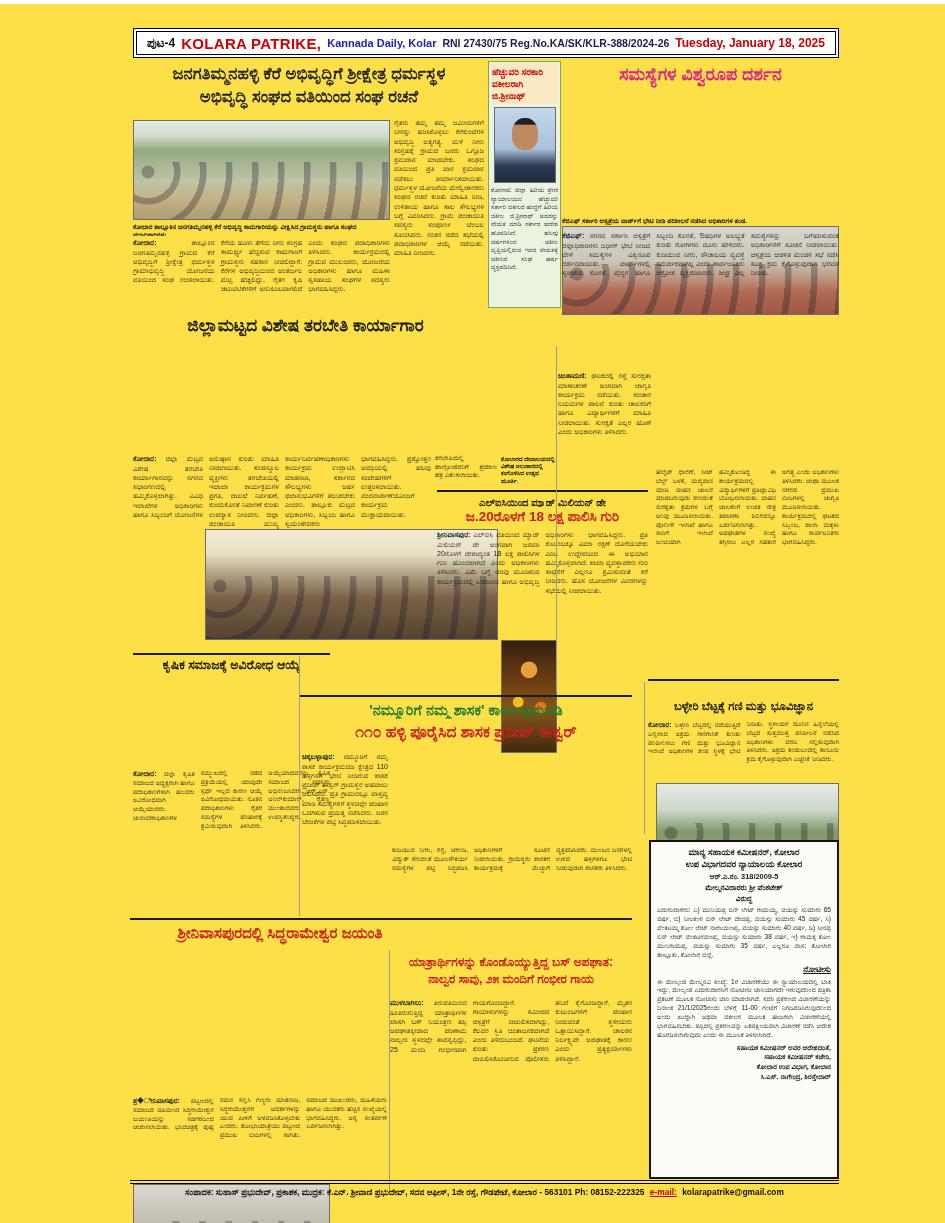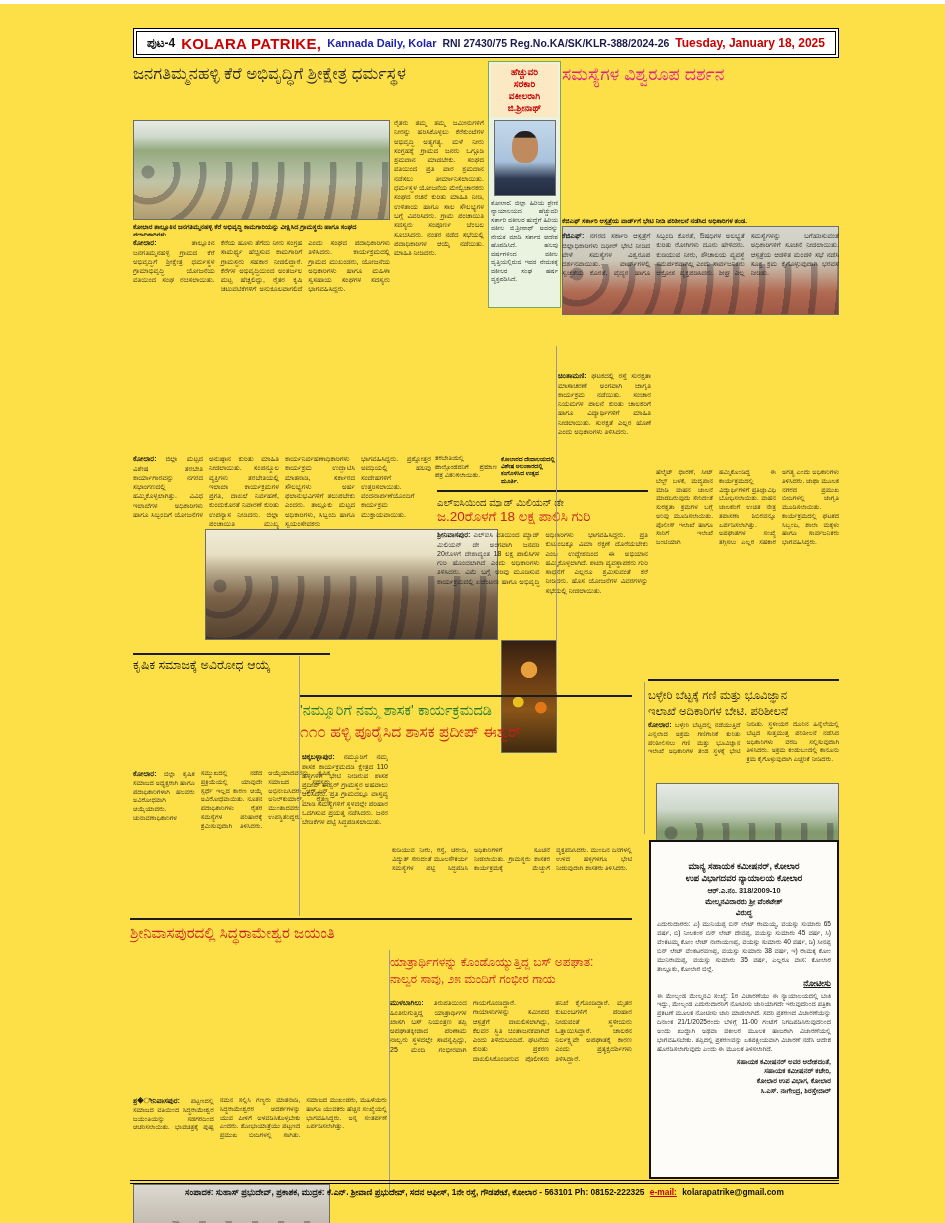--- a/index.html
+++ b/index.html
@@ -1,57 +1,57 @@
 <!DOCTYPE html>
 <html><head>
 <meta charset="utf-8">
 <style>
   *{margin:0;padding:0;box-sizing:border-box}
   html,body{background:#ffffff}
   body{font-family:"Liberation Sans","DejaVu Sans",sans-serif;color:#1a1a1a}
   .page{position:relative;width:945px;height:1223px;background:#fde047;margin:4px auto;overflow:hidden}
   .abs{position:absolute}
-  .hl{font-weight:normal;line-height:1.4;overflow:hidden}
+  .hl{font-weight:bold;text-align:center;line-height:1.4;overflow:hidden}
   .bt{font-size:7px;line-height:1.33;text-align:justify;color:#1d1d1d;column-gap:6px;overflow:hidden}
   .bt b{font-size:7.2px}
   .c2{column-count:2}.c3{column-count:3}.c4{column-count:4}
   .cap{font-size:6.6px;font-weight:bold;line-height:1.2;color:#111;overflow:hidden}
   .ph{border:1px solid #6d6d6d;position:relative;overflow:hidden}
   .figs{position:absolute;left:0;right:0;bottom:0;height:58%;
         background:repeating-radial-gradient(circle at 14px 10px, rgba(28,26,38,.48) 0 6px, rgba(0,0,0,0) 7px 26px);
         opacity:.65}
   .vr{width:1px;background:#999}
   .topline{border-top:2px solid #1c1c1c}
   
   .mh{display:flex;align-items:center;justify-content:space-between;padding:2px 10px;
       border:4px double #000;background:#fff;white-space:nowrap}
   .mh .pg{font-weight:bold;font-size:12px;color:#111}
   .mh .nm{font-weight:bold;font-size:15px;color:#cc0000;letter-spacing:.3px}
   .mh .dl{font-weight:bold;font-size:11px;color:#2222aa}
   .mh .rg{font-weight:bold;font-size:10.5px;color:#1b1b4d}
   .mh .dt{font-weight:bold;font-size:12px;color:#cc0000}
   
   .pbox{background:#eaf3e0;border:1px solid #7fa45c;padding:2px;overflow:hidden}
-  .pbox .hd{background:#fbe9c4;color:#c40000;font-weight:bold;font-size:9px;line-height:1.35;text-align:center;padding:2px 12px}
+  .pbox .hd{background:#fbe9c4;color:#c40000;font-weight:bold;font-size:9px;line-height:1.35;text-align:left;padding:2px 1px}
   .pbox .bt{font-size:6.4px;margin-top:3px}
   .face{width:26px;height:32px;margin:10px auto 0;border-radius:46% 46% 42% 42%;
         background:linear-gradient(180deg,#23211f 0 20%,#c08a5f 21%)}
   
   #ph-a1{background:linear-gradient(180deg,#e6ebe3 0,#cfdacb 16%,#93a97d 30%,#aab896 46%,#bfc4a6 62%,#c4b285 80%,#ae9d72 100%)}
   #ph-prof{background:linear-gradient(180deg,#c2d7ea 0,#a9c2db 55%,#2e3a52 78%,#222c40 100%)}
   #ph-a2{background:linear-gradient(180deg,#d6d6cd 0,#ccc8b8 38%,#c0a08c 55%,#b06a52 75%,#9e5844 100%)}
   #ph-a3{background:linear-gradient(180deg,#f0ebd6 0,#e8e0c4 22%,#b7a98c 38%,#7a6248 62%,#55412f 100%)}
   #ph-deity{background:radial-gradient(circle at 50% 26%,#e8a03a 0 9%,rgba(0,0,0,0) 10%),
             radial-gradient(circle at 30% 55%,#e8c020 0 7%,rgba(0,0,0,0) 8%),
             radial-gradient(circle at 72% 60%,#e07818 0 7%,rgba(0,0,0,0) 8%),
             linear-gradient(180deg,#35200f 0,#6b3d14 35%,#8a5518 62%,#402a10 100%)}
   #ph-a4{background:linear-gradient(180deg,#e6eae6 0,#cdd8ca 28%,#82996c 52%,#93a17e 74%,#a3ab8c 100%)}
   #ph-a6{background:linear-gradient(180deg,#dcd8d0 0,#c2bcb0 45%,#968e80 100%)}
   
-  .notice{border:2px solid #111;background:#fdfcf8;padding:19px 6px;overflow:hidden}
+  .notice{border:2px solid #111;background:#fdfcf8;padding:5px 6px;overflow:hidden}
   .notice .t1{font-weight:bold;font-size:8.6px;text-align:center;line-height:1.35}
   .notice .t2{font-size:7.4px;text-align:center;font-weight:bold;margin-top:2px}
   .notice .sm{font-size:6.6px;line-height:1.35;text-align:justify;margin-top:3px}
   .notice .sub{font-weight:bold;font-size:8.4px;text-align:right;margin-top:4px;text-decoration:underline}
   .notice .sg{font-size:6.9px;font-weight:bold;text-align:right;margin-top:3px;line-height:1.4}
   
   .foot{border-top:4px double #000;padding-top:3px;text-align:center;font-size:8.4px;font-weight:bold;color:#111;white-space:nowrap;overflow:hidden}
   .foot .em{color:#c40000;text-decoration:underline;margin:0 3px}
   .foot .ad{color:#111}
 </style>
@@ -63,20 +63,21 @@
   <div class="abs mh" style="left:133px;top:24px;width:706px;height:30px">
     <span class="pg">ಪುಟ-4</span>
     <span class="nm">KOLARA PATRIKE,</span>
     <span class="dl">Kannada Daily, Kolar</span>
     <span class="rg">RNI 27430/75 Reg.No.KA/SK/KLR-388/2024-26</span>
     <span class="dt">Tuesday, January 18, 2025</span>
   </div>
 
   <div class="abs hl" style="left:133px;top:58px;width:352px;height:52px;font-size:16.5px;color:#252525">
     <div>ಜನಗತಿಮ್ಮನಹಳ್ಳಿ ಕೆರೆ ಅಭಿವೃದ್ಧಿಗೆ ಶ್ರೀಕ್ಷೇತ್ರ ಧರ್ಮಸ್ಥಳ</div>
+    <div>ಅಭಿವೃದ್ಧಿ ಸಂಘದ ವತಿಯಿಂದ ಸಂಘ ರಚನೆ</div>
   </div>
   <div class="abs ph" id="ph-a1" style="left:133px;top:116px;width:257px;height:100px">
       <div class="figs"></div>
     </div>
   <div class="abs cap" style="left:133px;top:219px;width:257px;height:13px">ಕೋಲಾರ ತಾಲ್ಲೂಕಿನ ಜನಗತಿಮ್ಮನಹಳ್ಳಿ ಕೆರೆ ಅಭಿವೃದ್ಧಿ ಕಾಮಗಾರಿಯನ್ನು ವೀಕ್ಷಿಸಿದ ಗ್ರಾಮಸ್ಥರು ಹಾಗೂ ಸಂಘದ ಪದಾಧಿಕಾರಿಗಳು.</div>
   <div class="abs bt c3" style="left:133px;top:234px;width:257px;height:72px">
     <b>ಕೋಲಾರ:</b> <span>ತಾಲ್ಲೂಕಿನ ಜನಗತಿಮ್ಮನಹಳ್ಳಿ ಗ್ರಾಮದ ಕೆರೆ ಅಭಿವೃದ್ಧಿಗೆ ಶ್ರೀಕ್ಷೇತ್ರ ಧರ್ಮಸ್ಥಳ ಗ್ರಾಮಾಭಿವೃದ್ಧಿ ಯೋಜನೆಯ ವತಿಯಿಂದ ಸಂಘ ರಚಿಸಲಾಯಿತು. ಕೆರೆಯ ಹೂಳು ತೆಗೆದು ನೀರು ಸಂಗ್ರಹ ಸಾಮರ್ಥ್ಯ ಹೆಚ್ಚಿಸುವ ಕಾಮಗಾರಿಗೆ ಗ್ರಾಮಸ್ಥರು ಸಹಕಾರ ನೀಡಲಿದ್ದಾರೆ. ಕೆರೆಗಳ ಅಭಿವೃದ್ಧಿಯಿಂದ ಅಂತರ್ಜಲ ಮಟ್ಟ ಹೆಚ್ಚಲಿದ್ದು, ರೈತರ ಕೃಷಿ ಚಟುವಟಿಕೆಗಳಿಗೆ ಅನುಕೂಲವಾಗಲಿದೆ ಎಂದು ಸಂಘದ ಪದಾಧಿಕಾರಿಗಳು ತಿಳಿಸಿದರು. ಕಾರ್ಯಕ್ರಮದಲ್ಲಿ ಗ್ರಾಮದ ಮುಖಂಡರು, ಯೋಜನೆಯ ಅಧಿಕಾರಿಗಳು ಹಾಗೂ ಮಹಿಳಾ ಸ್ವಸಹಾಯ ಸಂಘಗಳ ಸದಸ್ಯರು ಭಾಗವಹಿಸಿದ್ದರು.</span>
   </div>
   <div class="abs bt" style="left:394px;top:114px;width:90px;height:192px">ರೈತರು ತಮ್ಮ ತಮ್ಮ ಜಮೀನುಗಳಿಗೆ ನೀರನ್ನು ಹರಿಸಿಕೊಳ್ಳಲು ಕೆರೆಕುಂಟೆಗಳ ಅಭಿವೃದ್ಧಿ ಅತ್ಯಗತ್ಯ. ಮಳೆ ನೀರು ಸಂಗ್ರಹಕ್ಕೆ ಗ್ರಾಮದ ಜನರು ಒಗ್ಗೂಡಿ ಶ್ರಮದಾನ ಮಾಡಬೇಕು. ಸಂಘದ ವತಿಯಿಂದ ಪ್ರತಿ ವಾರ ಶ್ರಮದಾನ ನಡೆಸಲು ತೀರ್ಮಾನಿಸಲಾಯಿತು. ಧರ್ಮಸ್ಥಳ ಯೋಜನೆಯ ಮೇಲ್ವಿಚಾರಕರು ಸಂಘದ ರಚನೆ ಕುರಿತು ಮಾಹಿತಿ ನೀಡಿ, ಉಳಿತಾಯ ಹಾಗೂ ಸಾಲ ಸೌಲಭ್ಯಗಳ ಬಗ್ಗೆ ವಿವರಿಸಿದರು. ಗ್ರಾಮ ಪಂಚಾಯಿತಿ ಸದಸ್ಯರು ಸಂಪೂರ್ಣ ಬೆಂಬಲ ಸೂಚಿಸಿದರು. ನಂತರ ನಡೆದ ಸಭೆಯಲ್ಲಿ ಪದಾಧಿಕಾರಿಗಳ ಆಯ್ಕೆ ನಡೆಯಿತು. ಮಾಹಿತಿ ನೀಡಿದರು.</div>
 
@@ -96,20 +97,21 @@
     <div>ಸಮಸ್ಯೆಗಳ ವಿಶ್ವರೂಪ ದರ್ಶನ</div>
   </div>
   <div class="abs ph" id="ph-a2" style="left:562px;top:122px;width:277px;height:89px">
       <div class="figs"></div>
     </div>
   <div class="abs cap" style="left:562px;top:213px;width:277px;height:12px">ಕೆಜಿಎಫ್ ಸರ್ಕಾರಿ ಆಸ್ಪತ್ರೆಯ ವಾರ್ಡ್‌ಗೆ ಭೇಟಿ ನೀಡಿ ಪರಿಶೀಲನೆ ನಡೆಸಿದ ಅಧಿಕಾರಿಗಳ ತಂಡ.</div>
   <div class="abs bt c3" style="left:562px;top:227px;width:277px;height:110px">
     <b>ಕೆಜಿಎಫ್:</b> <span>ನಗರದ ಸರ್ಕಾರಿ ಆಸ್ಪತ್ರೆಗೆ ಜಿಲ್ಲಾಧಿಕಾರಿಗಳು ದಿಢೀರ್ ಭೇಟಿ ನೀಡಿದ ವೇಳೆ ಸಮಸ್ಯೆಗಳ ವಿಶ್ವರೂಪ ದರ್ಶನವಾಯಿತು. ವಾರ್ಡ್‌ಗಳಲ್ಲಿ ಸ್ವಚ್ಛತೆಯ ಕೊರತೆ, ವೈದ್ಯರ ಹಾಗೂ ಸಿಬ್ಬಂದಿ ಕೊರತೆ, ಔಷಧಿಗಳ ಅಲಭ್ಯತೆ ಕುರಿತು ರೋಗಿಗಳು ದೂರು ಹೇಳಿದರು. ಕುಡಿಯುವ ನೀರು, ಶೌಚಾಲಯ ವ್ಯವಸ್ಥೆ ಸಮರ್ಪಕವಾಗಿಲ್ಲ ಎಂದು ಸಾರ್ವಜನಿಕರು ಆಕ್ರೋಶ ವ್ಯಕ್ತಪಡಿಸಿದರು. ಶೀಘ್ರ ಎಲ್ಲ ಸಮಸ್ಯೆಗಳನ್ನು ಬಗೆಹರಿಸುವಂತೆ ಅಧಿಕಾರಿಗಳಿಗೆ ಸೂಚನೆ ನೀಡಲಾಯಿತು. ಆಸ್ಪತ್ರೆಯ ಆಡಳಿತ ಮಂಡಳಿ ಸಭೆ ನಡೆಸಿ ಸೂಕ್ತ ಕ್ರಮ ಕೈಗೊಳ್ಳುವುದಾಗಿ ಭರವಸೆ ನೀಡಿತು.</span>
   </div>
 
+  <div class="abs hl" style="left:133px;top:310px;width:345px;height:24px;font-size:17px;color:#1c1c1c">ಜಿಲ್ಲಾಮಟ್ಟದ ವಿಶೇಷ ತರಬೇತಿ ಕಾರ್ಯಾಗಾರ</div>
   <div class="abs ph" id="ph-a3" style="left:205px;top:336px;width:293px;height:111px">
       <div class="figs"></div>
     </div>
   <div class="abs ph" id="ph-deity" style="left:501px;top:336px;width:56px;height:113px"></div>
   <div class="abs cap" style="left:501px;top:452px;width:56px;height:72px;font-size:6px">ಕೋಲಾರದ ದೇವಾಲಯದಲ್ಲಿ ವಿಶೇಷ ಅಲಂಕಾರದಲ್ಲಿ ಕಂಗೊಳಿಸಿದ ಉತ್ಸವ ಮೂರ್ತಿ.</div>
   <div class="abs bt c4" style="left:133px;top:450px;width:298px;height:194px">
     <b>ಕೋಲಾರ:</b> <span>ಜಿಲ್ಲಾ ಮಟ್ಟದ ವಿಶೇಷ ತರಬೇತಿ ಕಾರ್ಯಾಗಾರವನ್ನು ನಗರದ ಸಭಾಂಗಣದಲ್ಲಿ ಹಮ್ಮಿಕೊಳ್ಳಲಾಗಿತ್ತು. ವಿವಿಧ ಇಲಾಖೆಗಳ ಅಧಿಕಾರಿಗಳು ಹಾಗೂ ಸಿಬ್ಬಂದಿಗೆ ಯೋಜನೆಗಳ ಅನುಷ್ಠಾನ ಕುರಿತು ಮಾಹಿತಿ ನೀಡಲಾಯಿತು. ಸಂಪನ್ಮೂಲ ವ್ಯಕ್ತಿಗಳು ತರಬೇತಿಯಲ್ಲಿ ಇಲಾಖಾ ಕಾರ್ಯಕ್ರಮಗಳ ಪ್ರಗತಿ, ದಾಖಲೆ ನಿರ್ವಹಣೆ, ಕುಂದುಕೊರತೆ ನಿವಾರಣೆ ಕುರಿತು ಉಪನ್ಯಾಸ ನೀಡಿದರು. ಜಿಲ್ಲಾ ಪಂಚಾಯಿತಿ ಮುಖ್ಯ ಕಾರ್ಯನಿರ್ವಹಣಾಧಿಕಾರಿಗಳು ಕಾರ್ಯಕ್ರಮ ಉದ್ಘಾಟಿಸಿ ಮಾತನಾಡಿ, ಸರ್ಕಾರದ ಸೌಲಭ್ಯಗಳು ಅರ್ಹ ಫಲಾನುಭವಿಗಳಿಗೆ ತಲುಪಬೇಕು ಎಂದರು. ತಾಲ್ಲೂಕು ಮಟ್ಟದ ಅಧಿಕಾರಿಗಳು, ಸಿಬ್ಬಂದಿ ಹಾಗೂ ಸ್ವಯಂಸೇವಕರು ಭಾಗವಹಿಸಿದ್ದರು. ಪ್ರಶ್ನೋತ್ತರ ಅವಧಿಯಲ್ಲಿ ಹಲವು ಸಂದೇಹಗಳಿಗೆ ಉತ್ತರಿಸಲಾಯಿತು. ವಂದನಾರ್ಪಣೆಯೊಂದಿಗೆ ಕಾರ್ಯಕ್ರಮ ಮುಕ್ತಾಯವಾಯಿತು.</span>
   </div>
   <div class="abs bt" style="left:435px;top:450px;width:62px;height:34px;font-size:6.5px">ತರಬೇತಿಯಲ್ಲಿ ಪಾಲ್ಗೊಂಡವರಿಗೆ ಪ್ರಮಾಣ ಪತ್ರ ವಿತರಿಸಲಾಯಿತು.</div>
 
@@ -136,32 +138,32 @@
   </div>
 
   <div class="abs hl topline" style="left:300px;top:691px;width:332px;height:24px;font-size:14.5px;color:#1f7a2e;padding-top:3px">'ನಮ್ಮೂರಿಗೆ ನಮ್ಮ ಶಾಸಕ' ಕಾರ್ಯಕ್ರಮದಡಿ</div>
   <div class="abs hl" style="left:300px;top:717px;width:332px;height:24px;font-size:15.5px;color:#c81f1f">೧೧೦ ಹಳ್ಳಿ ಪೂರೈಸಿದ ಶಾಸಕ ಪ್ರದೀಪ್ ಈಶ್ವರ್</div>
   <div class="abs bt" style="left:302px;top:748px;width:86px;height:164px">
     <b>ಚಿಕ್ಕಬಳ್ಳಾಪುರ:</b> <span>ನಮ್ಮೂರಿಗೆ ನಮ್ಮ ಶಾಸಕ ಕಾರ್ಯಕ್ರಮದಡಿ ಕ್ಷೇತ್ರದ 110 ಹಳ್ಳಿಗಳಿಗೆ ಭೇಟಿ ನೀಡಿರುವ ಶಾಸಕ ಪ್ರದೀಪ್ ಈಶ್ವರ್ ಗ್ರಾಮಸ್ಥರ ಅಹವಾಲು ಆಲಿಸಿದರು. ಪ್ರತಿ ಗ್ರಾಮದಲ್ಲೂ ವಾಸ್ತವ್ಯ ಮಾಡಿ ಸಮಸ್ಯೆಗಳಿಗೆ ಸ್ಥಳದಲ್ಲೇ ಪರಿಹಾರ ಒದಗಿಸುವ ಪ್ರಯತ್ನ ನಡೆಸಿದರು. ಜನರ ಬೇಡಿಕೆಗಳ ಪಟ್ಟಿ ಸಿದ್ಧಪಡಿಸಲಾಯಿತು.</span>
   </div>
 
   <div class="abs bt c3" style="left:392px;top:842px;width:240px;height:70px;font-size:6.6px">ಕುಡಿಯುವ ನೀರು, ರಸ್ತೆ, ಚರಂಡಿ, ವಿದ್ಯುತ್ ಸೇರಿದಂತೆ ಮೂಲಸೌಕರ್ಯ ಸಮಸ್ಯೆಗಳ ಪಟ್ಟಿ ಸಿದ್ಧಪಡಿಸಿ ಅಧಿಕಾರಿಗಳಿಗೆ ಸೂಚನೆ ನೀಡಲಾಯಿತು. ಗ್ರಾಮಸ್ಥರು ಶಾಸಕರ ಕಾರ್ಯಕ್ರಮಕ್ಕೆ ಮೆಚ್ಚುಗೆ ವ್ಯಕ್ತಪಡಿಸಿದರು. ಮುಂದಿನ ದಿನಗಳಲ್ಲಿ ಉಳಿದ ಹಳ್ಳಿಗಳಿಗೂ ಭೇಟಿ ನೀಡುವುದಾಗಿ ಶಾಸಕರು ತಿಳಿಸಿದರು.</div>
 
-  <div class="abs hl topline" style="left:648px;top:675px;width:191px;height:36px;font-size:11.5px;color:#171717;padding-top:6px">
+  <div class="abs hl topline" style="left:648px;top:675px;width:191px;height:36px;font-size:11.5px;color:#171717;padding-top:17px">
     <div>ಬಳ್ಳೇರಿ ಬೆಟ್ಟಕ್ಕೆ ಗಣಿ ಮತ್ತು ಭೂವಿಜ್ಞಾನ</div>
     <div>ಇಲಾಖೆ ಅಧಿಕಾರಿಗಳ ಭೇಟಿ, ಪರಿಶೀಲನೆ</div>
   </div>
   <div class="abs bt c2" style="left:648px;top:716px;width:191px;height:114px;font-size:6.6px">
     <b>ಕೋಲಾರ:</b> <span>ಬಳ್ಳೇರಿ ಬೆಟ್ಟದಲ್ಲಿ ನಡೆಯುತ್ತಿದೆ ಎನ್ನಲಾದ ಅಕ್ರಮ ಗಣಿಗಾರಿಕೆ ಕುರಿತು ಪರಿಶೀಲಿಸಲು ಗಣಿ ಮತ್ತು ಭೂವಿಜ್ಞಾನ ಇಲಾಖೆ ಅಧಿಕಾರಿಗಳ ತಂಡ ಸ್ಥಳಕ್ಕೆ ಭೇಟಿ ನೀಡಿತು. ಸ್ಥಳೀಯರ ದೂರಿನ ಹಿನ್ನೆಲೆಯಲ್ಲಿ ಬೆಟ್ಟದ ಸುತ್ತಮುತ್ತ ಪರಿಶೀಲನೆ ನಡೆಸಿದ ಅಧಿಕಾರಿಗಳು ವರದಿ ಸಲ್ಲಿಸುವುದಾಗಿ ತಿಳಿಸಿದರು. ಅಕ್ರಮ ಕಂಡುಬಂದಲ್ಲಿ ಕಾನೂನು ಕ್ರಮ ಕೈಗೊಳ್ಳುವುದಾಗಿ ಎಚ್ಚರಿಕೆ ನೀಡಿದರು.</span>
   </div>
 
   <div class="abs notice" style="left:649px;top:836px;width:190px;height:339px">
     <div class="t1">ಮಾನ್ಯ ಸಹಾಯಕ ಕಮೀಷನರ್, ಕೋಲಾರ</div>
     <div class="t1">ಉಪ ವಿಭಾಗದವರ ನ್ಯಾಯಾಲಯ ಕೋಲಾರ</div>
-    <div class="t2">ಆರ್.ಎ.ನಂ. 318/2009-10</div>
+    <div class="t2">ಆರ್.ಎ.ನಂ. 318/2009-5</div>
     <div class="t2">ಮೇಲ್ಮನವಿದಾರರು ಶ್ರೀ ವೆಂಕಟೇಶ್</div>
     <div class="t2">ವಿರುದ್ಧ</div>
     <div class="sm">ಎದುರುದಾರರು: ಎ) ಮುನಿಯಪ್ಪ ಬಿನ್ ಲೇಟ್ ರಾಮಯ್ಯ, ವಯಸ್ಸು ಸುಮಾರು 65 ವರ್ಷ, ಬಿ) ನೀಲಕಂಠ ಬಿನ್ ಲೇಟ್ ದೇವಪ್ಪ, ವಯಸ್ಸು ಸುಮಾರು 45 ವರ್ಷ, ಸಿ) ವೆಂಕಟಮ್ಮ ಕೋಂ ಲೇಟ್ ನಾರಾಯಣಪ್ಪ, ವಯಸ್ಸು ಸುಮಾರು 40 ವರ್ಷ, ಡಿ) ಸೀನಪ್ಪ ಬಿನ್ ಲೇಟ್ ವೆಂಕಟರವಣಪ್ಪ, ವಯಸ್ಸು ಸುಮಾರು 38 ವರ್ಷ, ಇ) ರಾಮಕ್ಕ ಕೋಂ ಮುನಿರಾಮಪ್ಪ, ವಯಸ್ಸು ಸುಮಾರು 35 ವರ್ಷ, ಎಲ್ಲರೂ ವಾಸ: ಕೋಲಾರ ತಾಲ್ಲೂಕು, ಕೋಲಾರ ಜಿಲ್ಲೆ.</div>
     <div class="sub">ನೋಟೀಸು</div>
     <div class="sm">ಈ ಮೇಲ್ಕಂಡ ಮೇಲ್ಮನವಿ ಸಂಖ್ಯೆ: 1ರ ವಿಚಾರಣೆಯು ಈ ನ್ಯಾಯಾಲಯದಲ್ಲಿ ಬಾಕಿ ಇದ್ದು, ಮೇಲ್ಕಂಡ ಎದುರುದಾರರಿಗೆ ನೋಟೀಸು ಜಾರಿಯಾಗದೇ ಇರುವುದರಿಂದ ಪತ್ರಿಕಾ ಪ್ರಕಟಣೆ ಮೂಲಕ ನೋಟೀಸು ಜಾರಿ ಮಾಡಲಾಗಿದೆ. ಸದರಿ ಪ್ರಕರಣದ ವಿಚಾರಣೆಯನ್ನು ದಿನಾಂಕ 21/1/2025ರಂದು ಬೆಳಿಗ್ಗೆ 11-00 ಗಂಟೆಗೆ ನಿಗದಿಪಡಿಸಿರುವುದರಿಂದ ಅಂದು ಖುದ್ದಾಗಿ ಅಥವಾ ವಕೀಲರ ಮೂಲಕ ಹಾಜರಾಗಿ ವಿಚಾರಣೆಯಲ್ಲಿ ಭಾಗವಹಿಸಬೇಕು. ತಪ್ಪಿದಲ್ಲಿ ಪ್ರಕರಣವನ್ನು ಏಕಪಕ್ಷೀಯವಾಗಿ ವಿಚಾರಣೆ ನಡೆಸಿ ಆದೇಶ ಹೊರಡಿಸಲಾಗುವುದು ಎಂದು ಈ ಮೂಲಕ ತಿಳಿಸಲಾಗಿದೆ.</div>
     <div class="sg">
       <div>ಸಹಾಯಕ ಕಮೀಷನರ್ ಅವರ ಆದೇಶದಂತೆ,</div>
       <div>ಸಹಾಯಕ ಕಮೀಷನರ್ ಕಚೇರಿ,</div>
       <div>ಕೋಲಾರ ಉಪ ವಿಭಾಗ, ಕೋಲಾರ</div>
       <div>ಸಿ.ಎಸ್. ನಾಗೇಂದ್ರ, ಶಿರಸ್ತೇದಾರ್</div>

